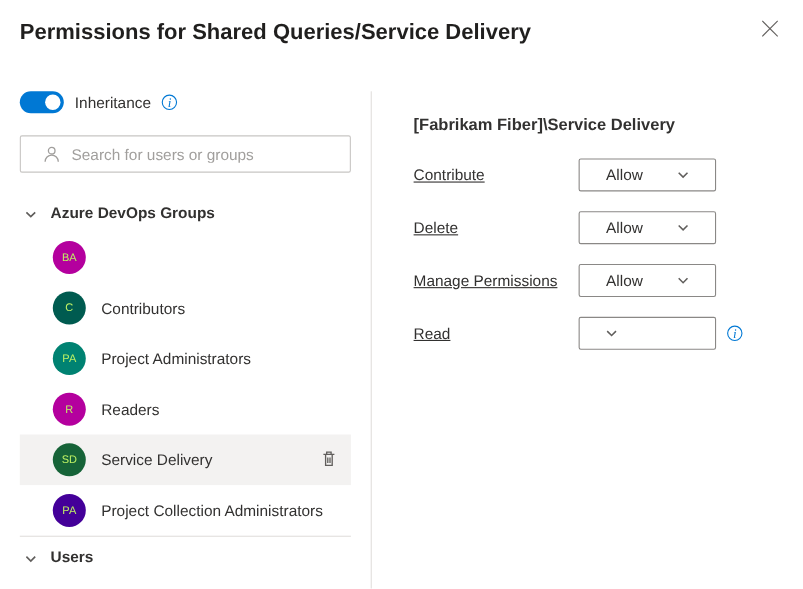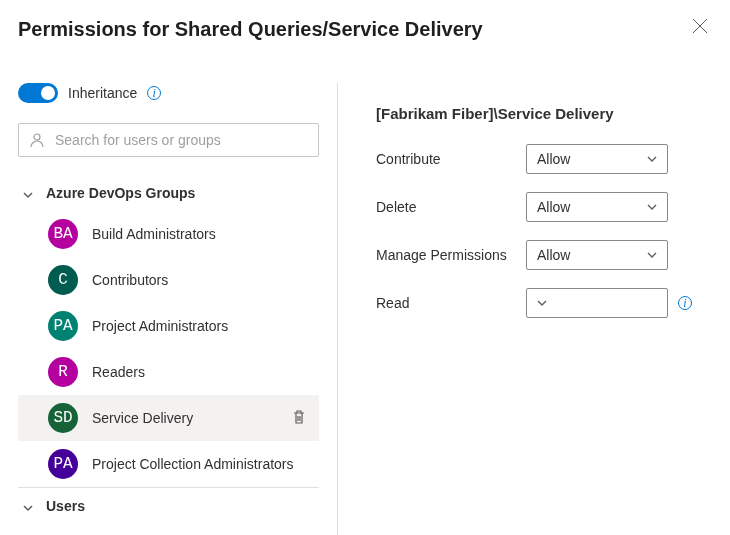--- a/index.html
+++ b/index.html
@@ -69,21 +69,21 @@
       justify-content: center;
       font-style: italic;
       font-family: serif;
     }
     .search-box {
       display: flex;
       align-items: center;
       gap: 10px;
       border: 1px solid #c8c6c4;
       border-radius: 2px;
-      padding: 8px 10px;
+      padding: 8px 20px;
       margin-bottom: 18px;
     }
     .search-input {
       border: none;
       outline: none;
       font-size: 14px;
       flex: 1;
       color: #605e5c;
       background: transparent;
     }
@@ -106,28 +106,27 @@
       align-items: center;
       gap: 14px;
       padding: 8px 12px 8px 30px;
       cursor: pointer;
       position: relative;
     }
     .group-item.selected { background: #f3f2f1; }
     .avatar {
       width: 30px; height: 30px;
       border-radius: 50%;
-      color: #ffffff;
-      font-size: 16px;
+      color: #bef264;
+      font-size: 10px;
       font-weight: 400;
       display: flex;
       align-items: center;
       justify-content: center;
       flex-shrink: 0;
-      font-family: Liberation Mono, monospace;
     }
     .trash-icon {
       margin-left: auto;
       color: #605e5c;
       cursor: pointer;
     }
     .right-panel {
       flex: 1;
       padding: 22px 22px 0 38px;
     }
@@ -135,26 +134,26 @@
       font-weight: 600;
       font-size: 15px;
       margin-bottom: 22px;
     }
     .perm-row {
       display: flex;
       align-items: center;
       margin-bottom: 18px;
       gap: 10px;
     }
-    .perm-label { width: 140px; }
+    .perm-label { width: 140px; text-decoration: underline; }
     .perm-select {
-      width: 142px;
+      width: 125px;
       border: 1px solid #8a8886;
       border-radius: 2px;
-      padding: 6px 10px;
+      padding: 6px 24px;
       display: flex;
       justify-content: space-between;
       align-items: flex-end;
       cursor: pointer;
       background: #fff;
       font-size: 14px;
     }
   </style>
 </head>
 <body>
@@ -188,21 +187,20 @@
     <div class="section-header">
       <svg class="chevron" width="12" height="12" viewBox="0 0 12 12">
         <path d="M2 4l4 4 4-4" fill="none" stroke="currentColor" stroke-width="1.5"></path>
       </svg>
       <span>Azure DevOps Groups</span>
     </div>
 
     <div class="group-list" id="group-list">
         <div class="group-item">
           <div class="avatar" style="background: rgb(180, 0, 158);">BA</div>
-          <span>Build Administrators</span>
         </div>
         <div class="group-item">
           <div class="avatar" style="background: rgb(0, 91, 80);">C</div>
           <span>Contributors</span>
         </div>
         <div class="group-item">
           <div class="avatar" style="background: rgb(0, 130, 114);">PA</div>
           <span>Project Administrators</span>
         </div>
         <div class="group-item">

